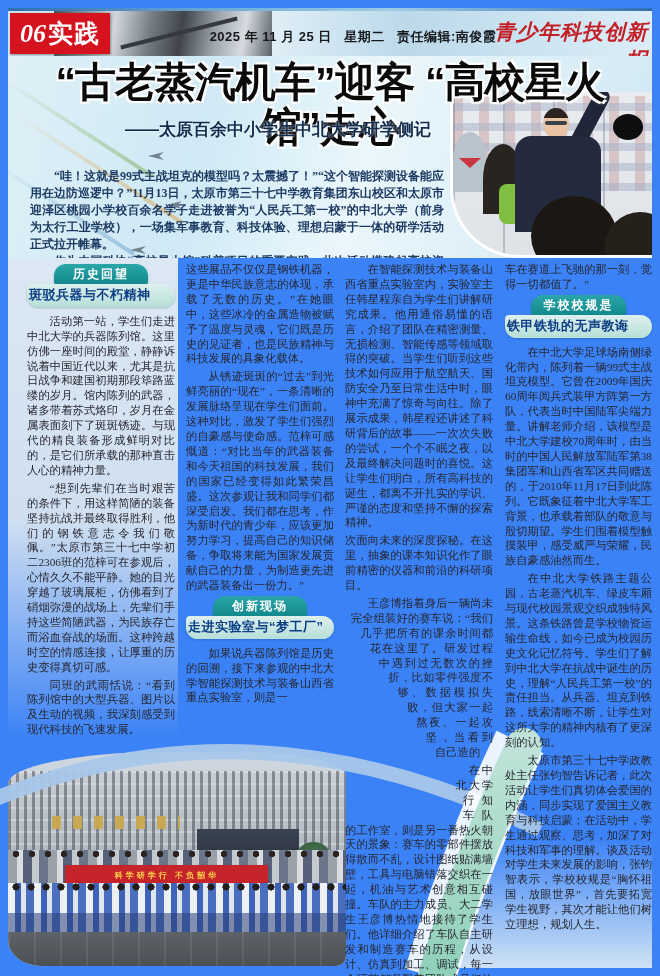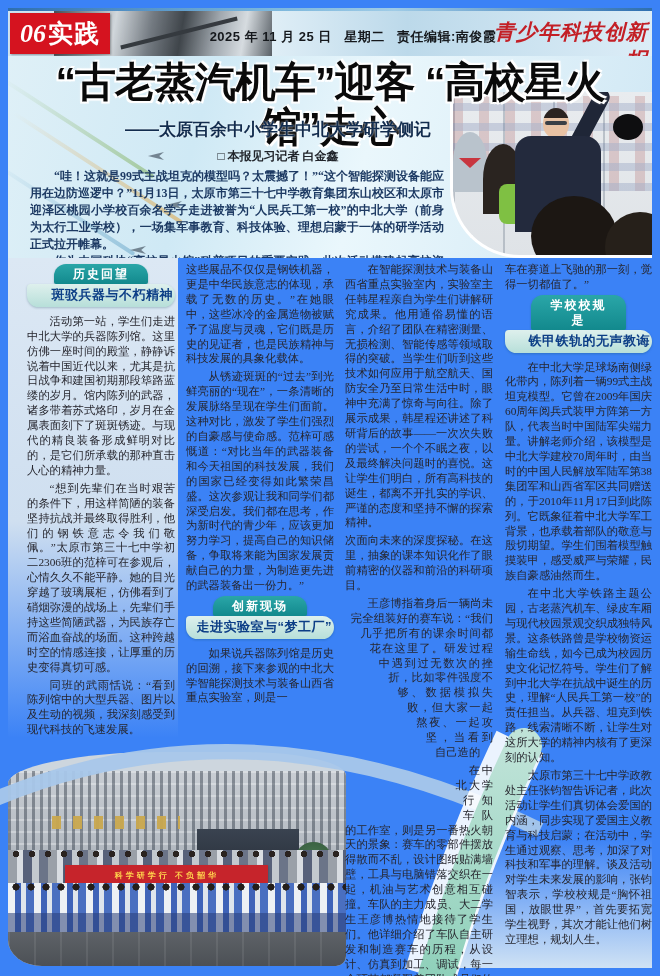--- a/index.html
+++ b/index.html
@@ -69,24 +69,24 @@
     background:linear-gradient(180deg,rgba(205,226,245,0),#cfe2f4);}
   
   .col{position:absolute;top:262px;width:148px;z-index:3;font-size:11.3px;line-height:14.9px;
     color:#26262e;text-align:justify;text-justify:inter-ideograph;}
   .c1{left:27px;} .c2{left:186px;} .c3{left:345px;} .c4{left:505px;width:147px;}
   .para{margin:0 0 3px;text-indent:2em;}
   .para.cont{text-indent:0;}
   
   .badge{margin:2px 0 7px;font-family:"Liberation Sans",sans-serif;filter:drop-shadow(0 1px 1px rgba(0,60,70,.25));}
   .badge-kicker{width:64%;margin:0 auto;background:linear-gradient(180deg,#2aa6a8,#12898d);
-    color:#fff;font-size:12px;font-weight:700;text-align:center;padding:3px 16px 2px;
+    color:#fff;font-size:12px;font-weight:700;text-align:center;padding:3px 9px 2px;
     border-radius:12px 12px 2px 2px;letter-spacing:2px;}
   .badge-title{background:linear-gradient(180deg,#def0ed,#b7dfd9);color:#0c3e86;font-size:13px;
-    font-weight:800;text-align:right;padding:4px 2px;border-radius:4px 12px 12px 12px;letter-spacing:.5px;}
+    font-weight:800;text-align:left;padding:4px 2px;border-radius:4px 12px 12px 12px;letter-spacing:.5px;}
   
   .arc-float{float:left;width:118px;height:218px;margin-top:6px;
     shape-outside:polygon(0 30px,118px 218px,0 218px);shape-margin:5px;}
   
   .group-photo{position:absolute;left:8px;top:752px;width:338px;height:214px;overflow:hidden;z-index:1;
     border-radius:46% 30% 10px 34px / 15% 11% 10px 26px;background:#cdd6de;}
   .gp-building{position:absolute;left:0;top:9%;width:100%;height:54%;
     background:
      repeating-linear-gradient(90deg,rgba(45,55,68,.45) 0 3px,transparent 3px 8px),
      repeating-linear-gradient(180deg,rgba(255,255,255,.3) 0 2px,transparent 2px 12px),
@@ -155,21 +155,20 @@
       <div class="hp-arm" data-name="lecturer-arm"></div>
       <div class="hp-glove" data-name="black-glove"></div>
       <div class="hp-head" data-name="lecturer-head"></div>
       <div class="hp-glasses" data-name="lecturer-glasses"></div>
       <div class="hp-body" data-name="lecturer-body"></div>
       <div class="hp-fg1" data-name="foreground-student-head"></div>
       <div class="hp-fg2" data-name="foreground-student-head"></div>
     </div>
     <div class="headline" data-name="main-headline">“古老蒸汽机车”迎客 “高校星火馆”走心</div>
     <div class="subtitle" data-name="headline-subtitle">——太原百余中小学生中北大学研学侧记</div>
-    <div class="byline" data-name="byline">□ 本报见习记者 白金鑫</div>
     <div class="lede" data-name="lede-block">
       <p data-name="lede-paragraph">“哇！这就是99式主战坦克的模型吗？太震撼了！”“这个智能探测设备能应用在边防巡逻中？”11月13日，太原市第三十七中学教育集团东山校区和太原市迎泽区桃园小学校百余名学子走进被誉为“人民兵工第一校”的中北大学（前身为太行工业学校），一场集军事教育、科技体验、理想启蒙于一体的研学活动正式拉开帷幕。</p>
       <p data-name="lede-paragraph">作为中国科协“高校星火馆”科普项目的重要实践，此次活动搭建起高校资源向中小学辐射的桥梁，让青少年在触摸真实科研场景中，收获爱国与科创的种子。</p>
     </div>
   </div>
 
   <div class="left-wash" data-name="left-column-wash"></div>
   <div class="br-wash" data-name="bottom-right-wash"></div>
 
   <div class="group-photo" data-name="group-photo-campus">

